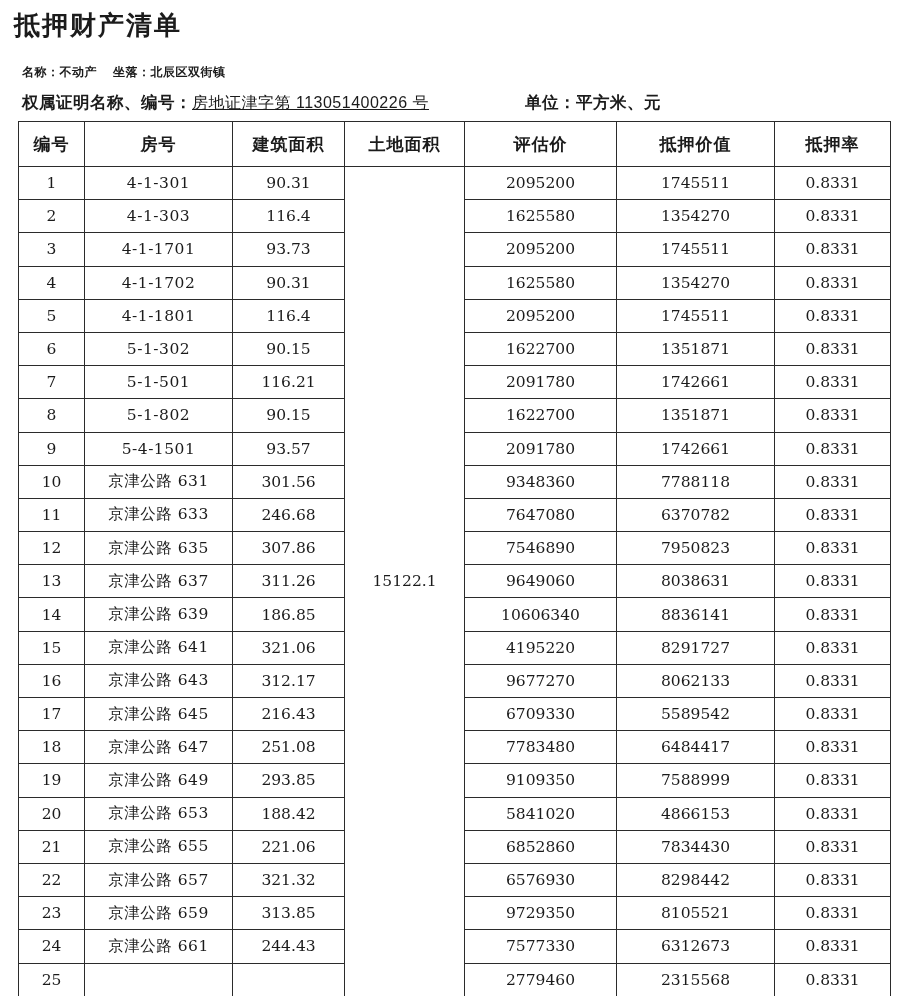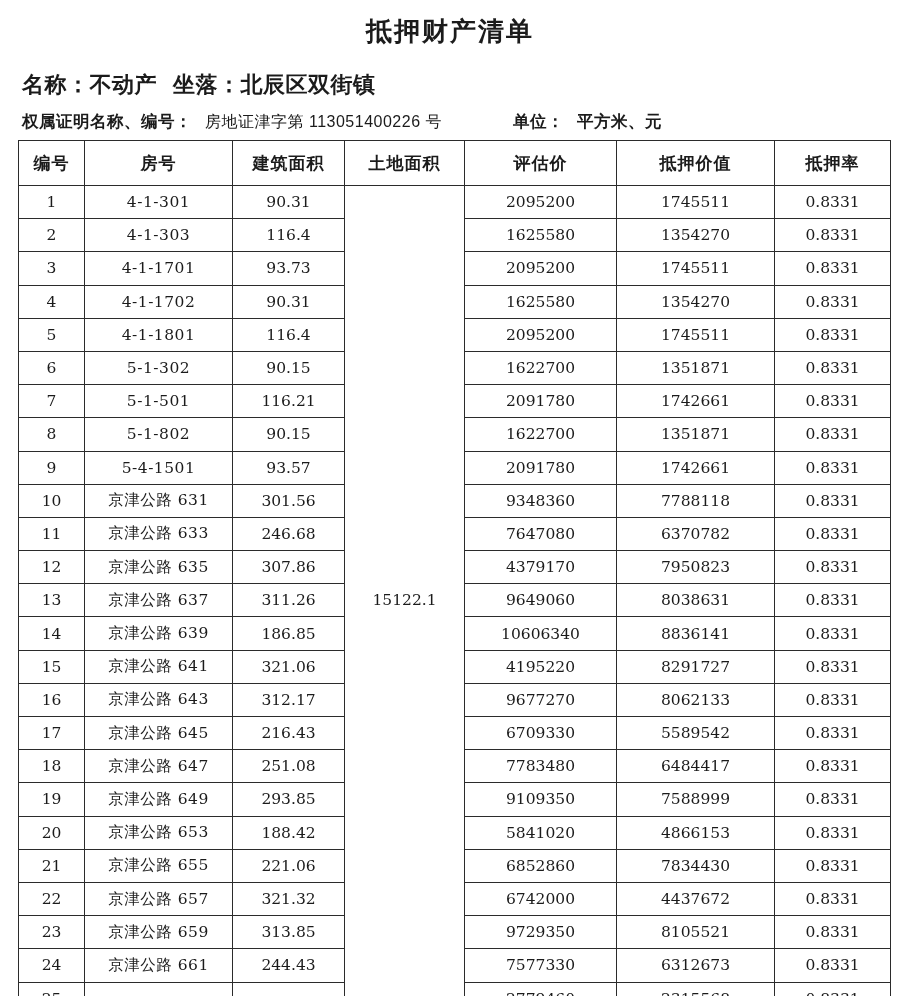--- a/index.html
+++ b/index.html
@@ -16,57 +16,57 @@
     position: relative;
   }
   .page {
     width: 900px;
     height: 996px;
     position: relative;
     box-sizing: border-box;
     padding: 0 14px;
   }
   .doc-title {
-    text-align: center;
+    text-align: left;
     font-size: 26px;
     font-weight: 700;
     letter-spacing: 2px;
-    margin-top: 14px;
+    margin-top: 8px;
     margin-bottom: 14px;
     font-family: "DejaVu Serif", "Liberation Serif", serif;
   }
   .meta-line {
-    font-size: 22px;
+    font-size: 12px;
     font-weight: 700;
     margin: 0 0 0 8px;
     padding: 7px 0 6px 0;
     letter-spacing: 0.5px;
     white-space: nowrap;
   }
   .meta-line .sp {
     display: inline-block;
     width: 16px;
   }
   .meta-row {
     display: flex;
     align-items: baseline;
     margin: 0 0 0 8px;
     padding: 5px 0 7px 0;
     font-size: 16.5px;
     font-weight: 700;
     letter-spacing: 0.5px;
     white-space: nowrap;
-    gap: 13px;
   }
   .meta-row .left { flex: 0 0 auto; }
-  .meta-row .right { margin-left: 58px; font-family: Liberation Serif, serif; }
+  .meta-row .right { margin-left: 96px; font-family: Liberation Serif, serif; }
   .meta-row .num {
     font-family: "Liberation Sans", sans-serif;
     font-weight: 400;
     font-size: 16px;
+    text-decoration: underline;
   }
 
   table.mortgage {
     border-collapse: collapse;
     width: 872px;
     margin-left: 4px;
     table-layout: fixed;
   }
   table.mortgage th, table.mortgage td {
     border: 1px solid #2b2b2b;
@@ -227,21 +227,21 @@
           <td class="room">京津公路 633</td>
           <td class="num">246.68</td>
           <td class="num">7647080</td>
           <td class="num">6370782</td>
           <td class="num">0.8331</td>
         </tr>
         <tr>
           <td class="idx">12</td>
           <td class="room">京津公路 635</td>
           <td class="num">307.86</td>
-          <td class="num">4379170</td>
+          <td class="num">7546890</td>
           <td class="num">7950823</td>
           <td class="num">0.8331</td>
         </tr>
         <tr>
           <td class="idx">13</td>
           <td class="room">京津公路 637</td>
           <td class="num">311.26</td>
           <td class="num">9649060</td>
           <td class="num">8038631</td>
           <td class="num">0.8331</td>
@@ -307,22 +307,22 @@
           <td class="room">京津公路 655</td>
           <td class="num">221.06</td>
           <td class="num">6852860</td>
           <td class="num">7834430</td>
           <td class="num">0.8331</td>
         </tr>
         <tr>
           <td class="idx">22</td>
           <td class="room">京津公路 657</td>
           <td class="num">321.32</td>
-          <td class="num">6742000</td>
-          <td class="num">4437672</td>
+          <td class="num">6576930</td>
+          <td class="num">8298442</td>
           <td class="num">0.8331</td>
         </tr>
         <tr>
           <td class="idx">23</td>
           <td class="room">京津公路 659</td>
           <td class="num">313.85</td>
           <td class="num">9729350</td>
           <td class="num">8105521</td>
           <td class="num">0.8331</td>
         </tr>

